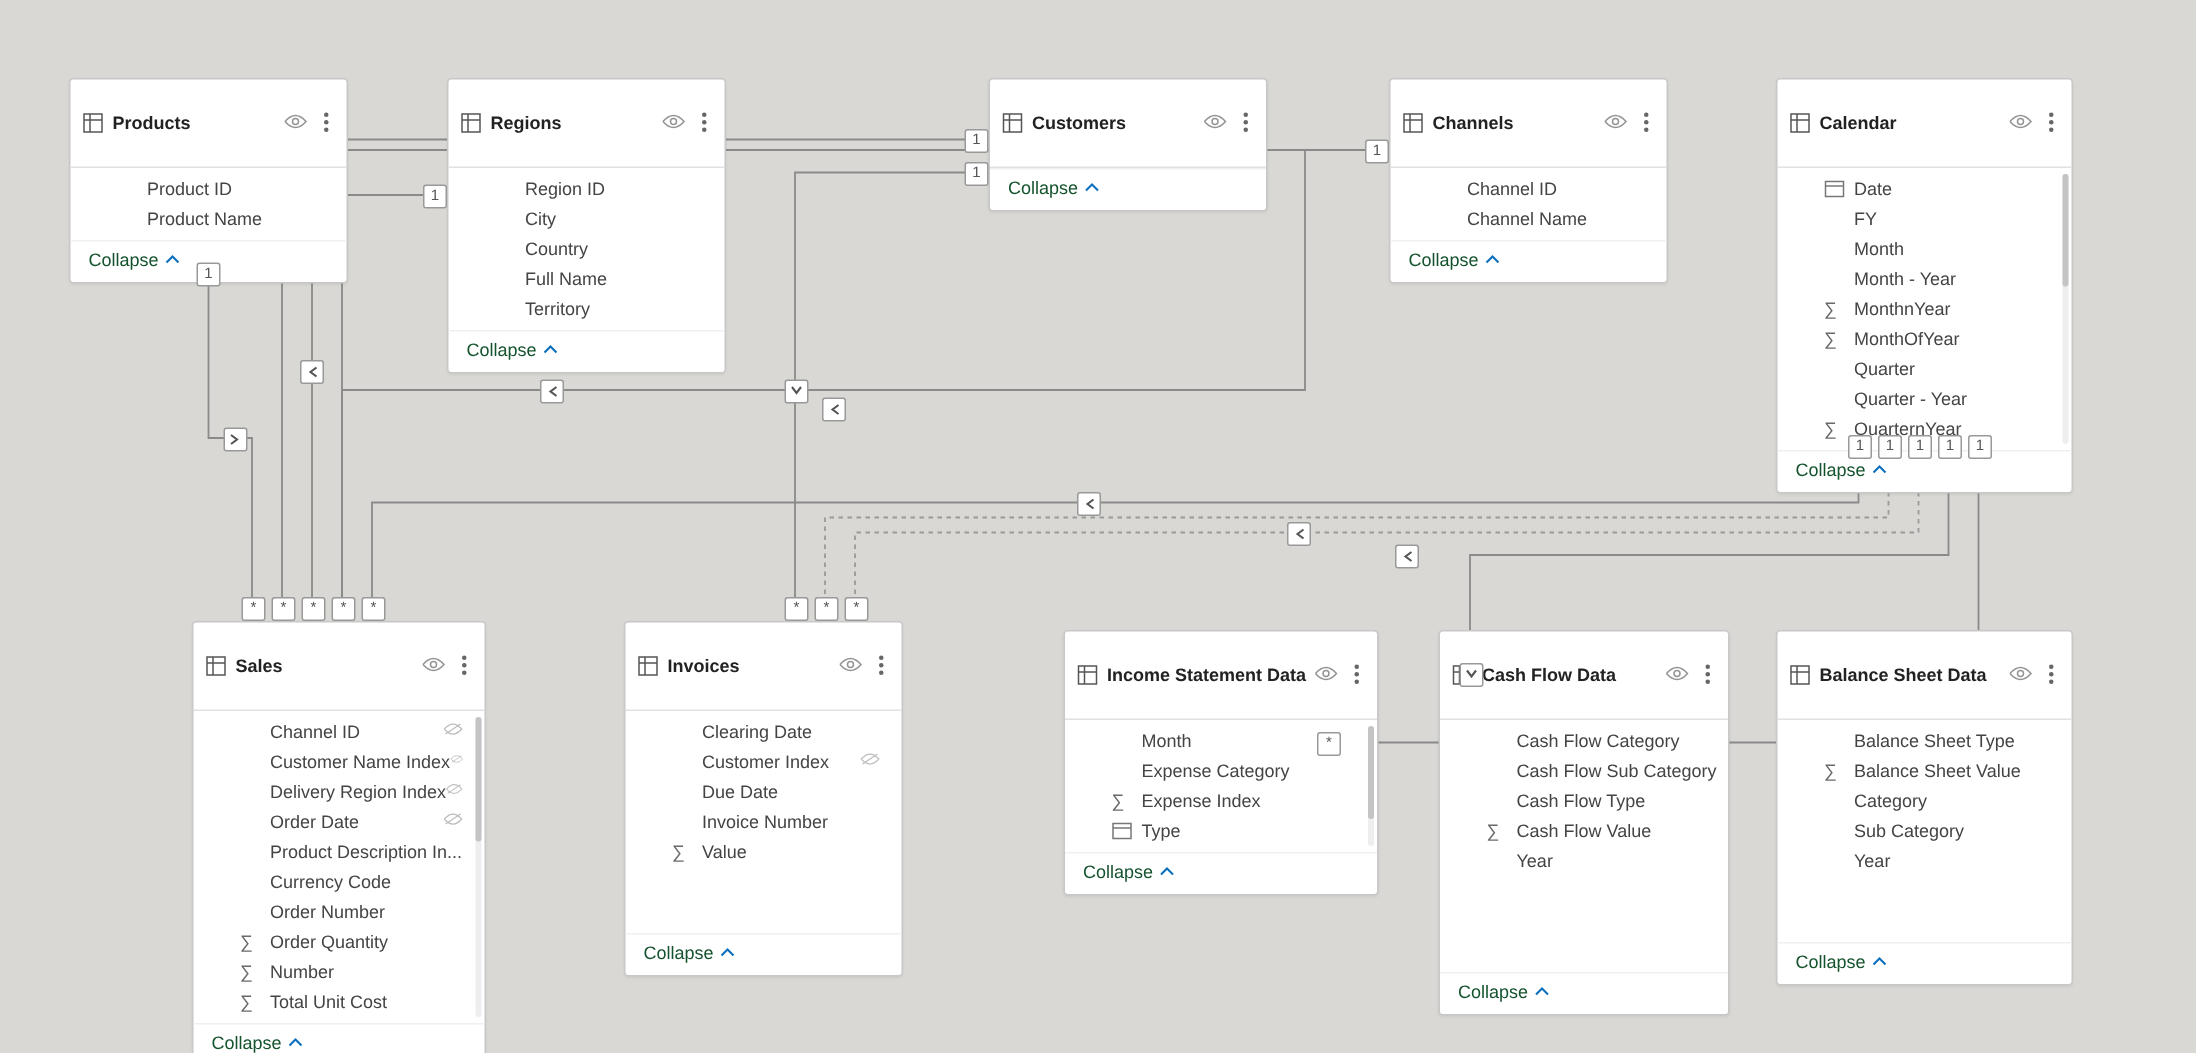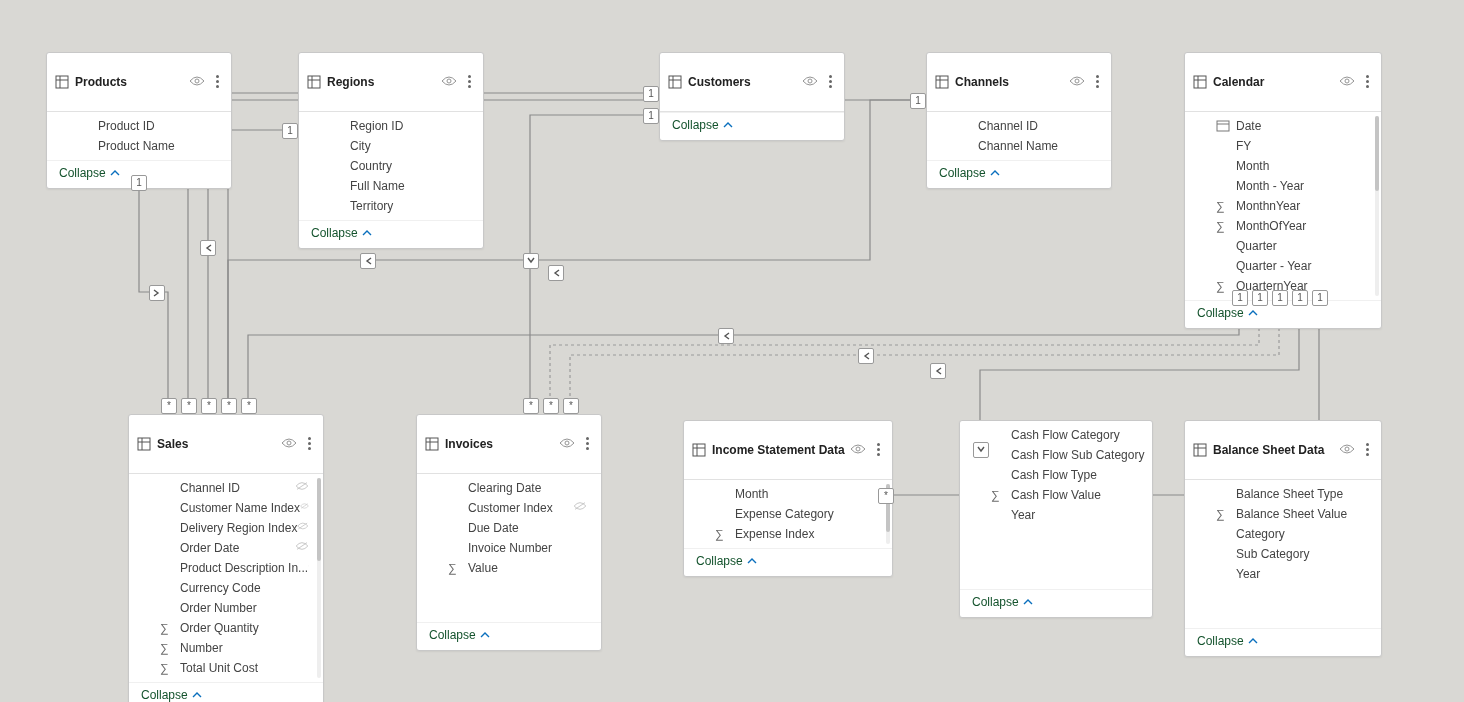--- a/index.html
+++ b/index.html
@@ -477,21 +477,21 @@
         </div>
   </div>
   <div class="collapse">
         <span>Collapse</span>
         <svg class="chev" width="10" height="10">
           <path d="M1 7 L5 3 L9 7" fill="none" stroke="#0a6fbd" stroke-width="1.4"></path>
         </svg>
       </div>
 </div>
 
-<div class="table" style="left:683px;top:420px;width:208px">
+<div class="table" style="left:709px;top:420px;width:208px">
   <div class="thead">
     <svg class="ticon" viewBox="0 0 14 14">
           <rect x="1" y="1" width="12" height="12" fill="none" stroke="#555"></rect>
           <line x1="1" y1="5" x2="13" y2="5" stroke="#555"></line>
           <line x1="5" y1="1" x2="5" y2="13" stroke="#555"></line>
         </svg>
     <div class="ttitle">Income Statement Data</div>
     <svg class="eye" viewBox="0 0 16 12">
           <path d="M1 6 Q8 -2 15 6 Q8 14 1 6" fill="none" stroke="#666"></path>
           <circle cx="8" cy="6" r="2" fill="none" stroke="#666"></circle>
@@ -510,30 +510,54 @@
           <span>Month</span>
         </div>
     <div class="field">
           <span class="fico blank"></span>
           <span>Expense Category</span>
         </div>
     <div class="field">
           <span class="fico">∑</span>
           <span>Expense Index</span>
         </div>
+    <div class="field">
+          <svg class="fico" viewBox="0 0 14 14">
+            <rect x="1" y="2" width="12" height="10" fill="none" stroke="#555"></rect>
+            <line x1="1" y1="5" x2="13" y2="5" stroke="#555"></line>
+          </svg>
+          <span>Type</span>
+        </div>
   </div>
   <div class="collapse">
         <span>Collapse</span>
         <svg class="chev" width="10" height="10">
           <path d="M1 7 L5 3 L9 7" fill="none" stroke="#0a6fbd" stroke-width="1.4"></path>
         </svg>
       </div>
 </div>
 
 <div class="table" style="left:959px;top:420px;width:192px">
+  <div class="thead">
+    <svg class="ticon" viewBox="0 0 14 14">
+          <rect x="1" y="1" width="12" height="12" fill="none" stroke="#555"></rect>
+          <line x1="1" y1="5" x2="13" y2="5" stroke="#555"></line>
+          <line x1="5" y1="1" x2="5" y2="13" stroke="#555"></line>
+        </svg>
+    <div class="ttitle">Cash Flow Data</div>
+    <svg class="eye" viewBox="0 0 16 12">
+          <path d="M1 6 Q8 -2 15 6 Q8 14 1 6" fill="none" stroke="#666"></path>
+          <circle cx="8" cy="6" r="2" fill="none" stroke="#666"></circle>
+        </svg>
+    <div class="more">
+          <span></span>
+          <span></span>
+          <span></span>
+        </div>
+  </div>
   <div class="tbody" style="min-height:160px">
     <div class="field">
           <span class="fico blank"></span>
           <span>Cash Flow Category</span>
         </div>
     <div class="field">
           <span class="fico blank"></span>
           <span>Cash Flow Sub Category</span>
         </div>
     <div class="field">

